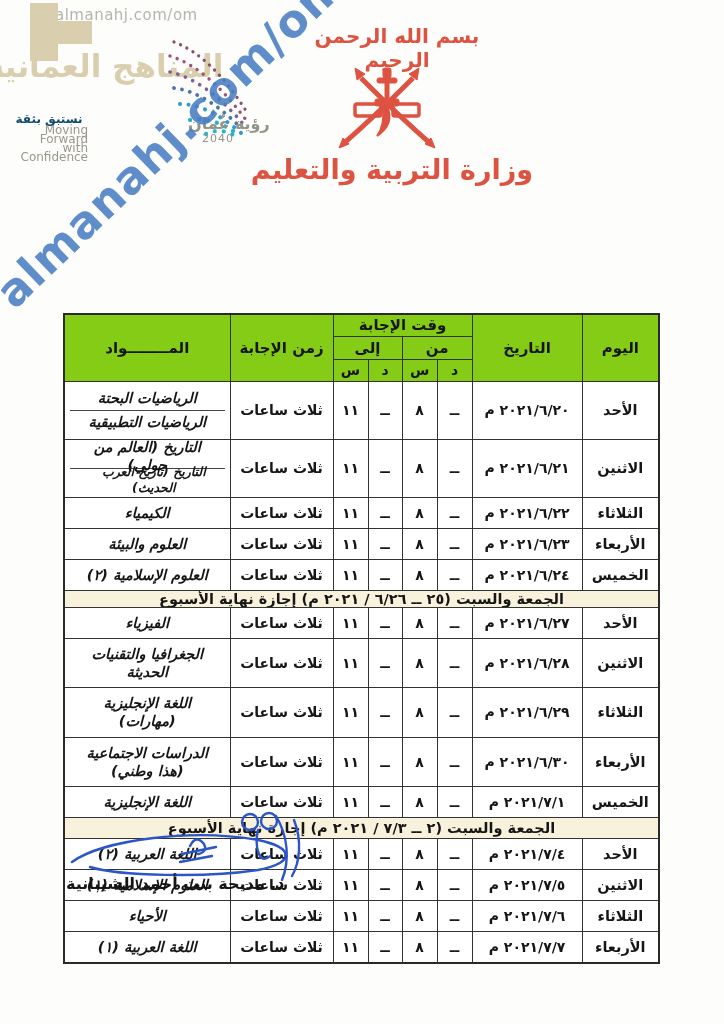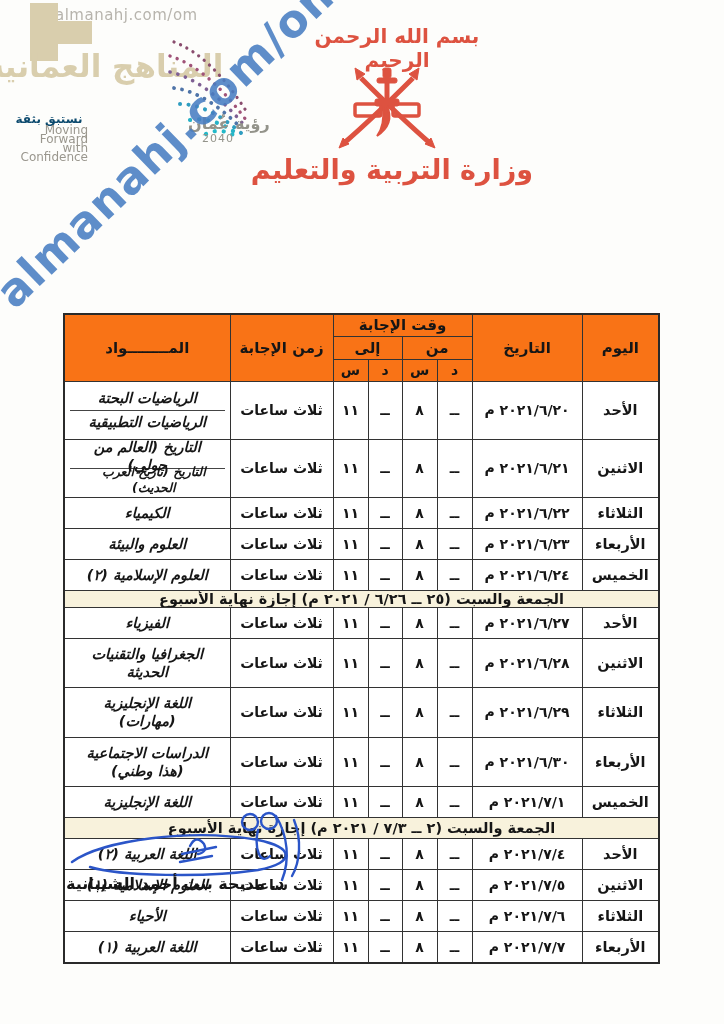--- a/index.html
+++ b/index.html
@@ -34,21 +34,21 @@
   
   .doc-title{position:absolute;left:112px;top:231px;width:500px;text-align:center;font-weight:bold;}
   .doc-title .t1{font-size:17.5px;line-height:24px;}
   .doc-title .t2{font-size:17px;line-height:24px;}
   .doc-title .t3{font-size:17px;line-height:27px;}
   
   .sched{position:absolute;left:63px;top:313px;}
   table{border-collapse:collapse;table-layout:fixed;width:595px;border:2px solid #2a2a2a;}
   th,td{border:1px solid #333;text-align:center;vertical-align:middle;padding:0 2px;
     font-weight:bold;overflow:hidden;}
-  thead th{background:#f97316;font-size:15px;}
+  thead th{background:#84cc16;font-size:15px;}
   thead .sub{font-size:14px;}
   tbody td{background:#fff;font-size:14.5px;}
   td.date{font-size:14px;}
   td.dur{font-size:14px;}
   td.time{font-size:14px;}
   td.subjcell{padding:5px;font-style:italic;}
   .subj{padding:1px 3px;line-height:1.25;}
   .subj.multi{height:21px;display:flex;align-items:center;justify-content:center;}
   .subj.multi:not(:last-child){border-bottom:1px solid #444;}
   .subj.small{font-size:12.5px;margin-left:13px;}

